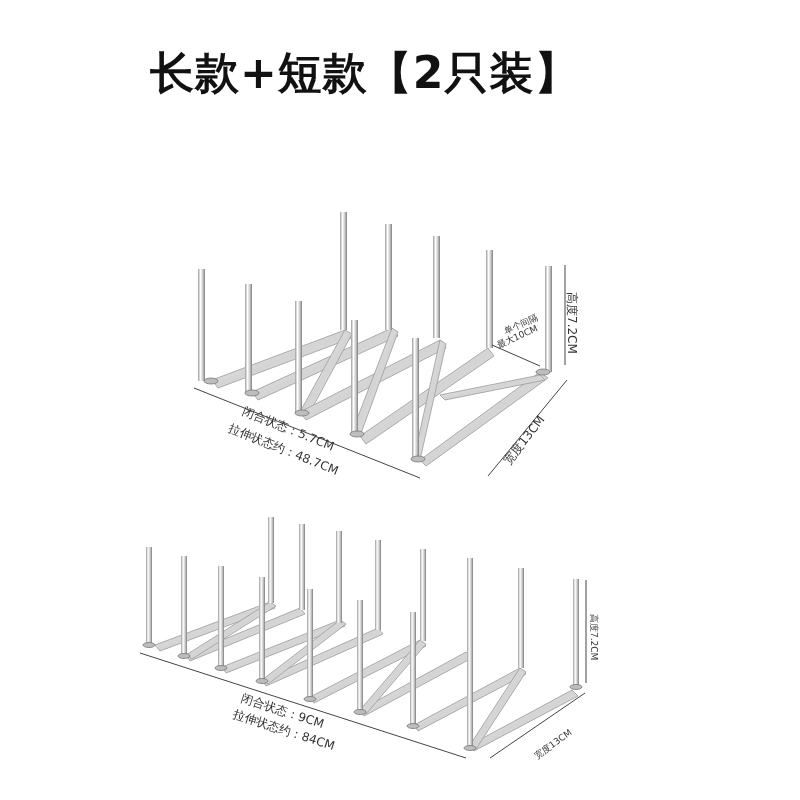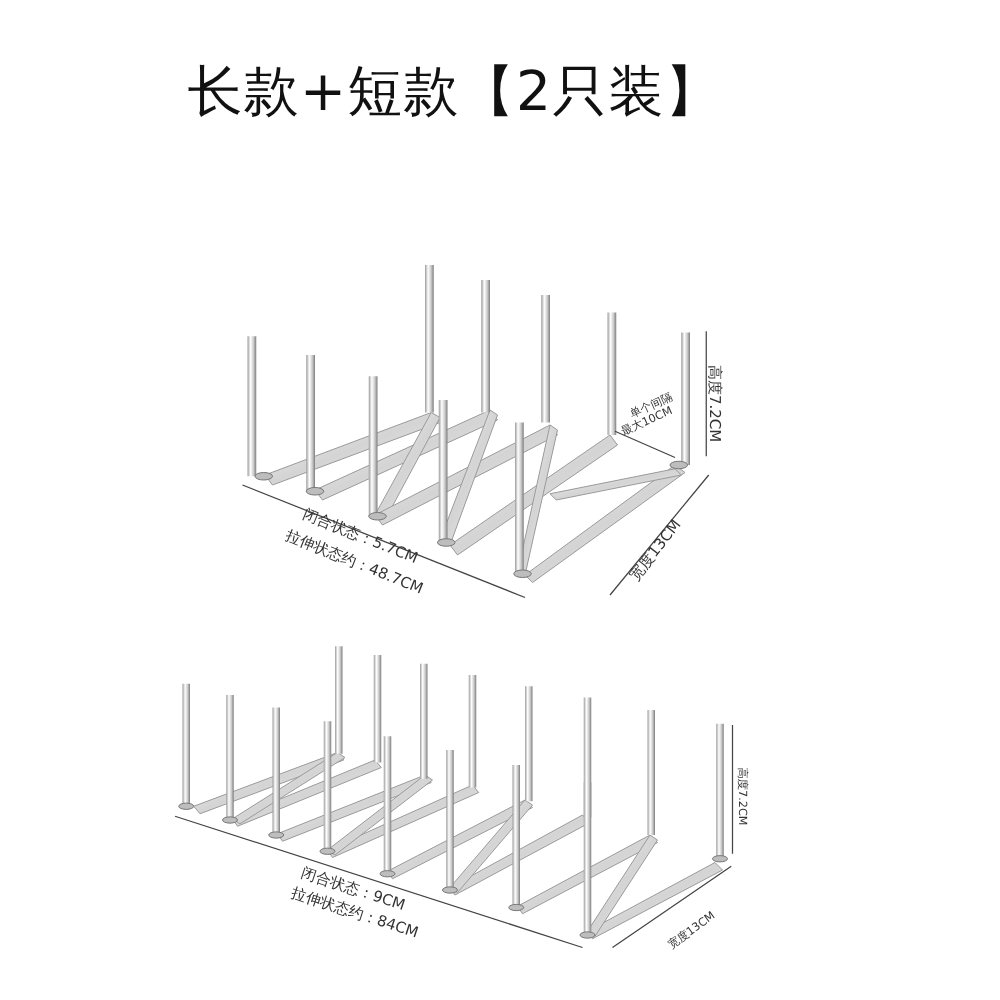--- a/index.html
+++ b/index.html
@@ -1,18 +1,18 @@
 <!DOCTYPE html>
 <html><head>
 <meta charset="utf-8">
 <style>
   html, body { margin:0; padding:0; background:#ffffff; }
   body { width:800px; height:800px; position:relative; overflow:hidden;
          font-family: "DejaVu Sans", "Liberation Sans", sans-serif; }
-  .title { position:absolute; left:150px; top:44px; font-size:44px; font-weight:400;
+  .title { position:absolute; left:150px; top:44px; font-size:44px; font-weight:700;
            color:#111; letter-spacing:1px; white-space:nowrap; }
   .stage { position:absolute; left:0; top:0; width:800px; height:800px; }
   .lbl { position:absolute; color:#333; white-space:nowrap; transform-origin:left top; }
   .lbl-small { font-size:12px; }
   .lbl-tiny { font-size:9px; }
 </style>
 </head>
 <body>
 
 <div class="title">长款+短款【2只装】</div>

